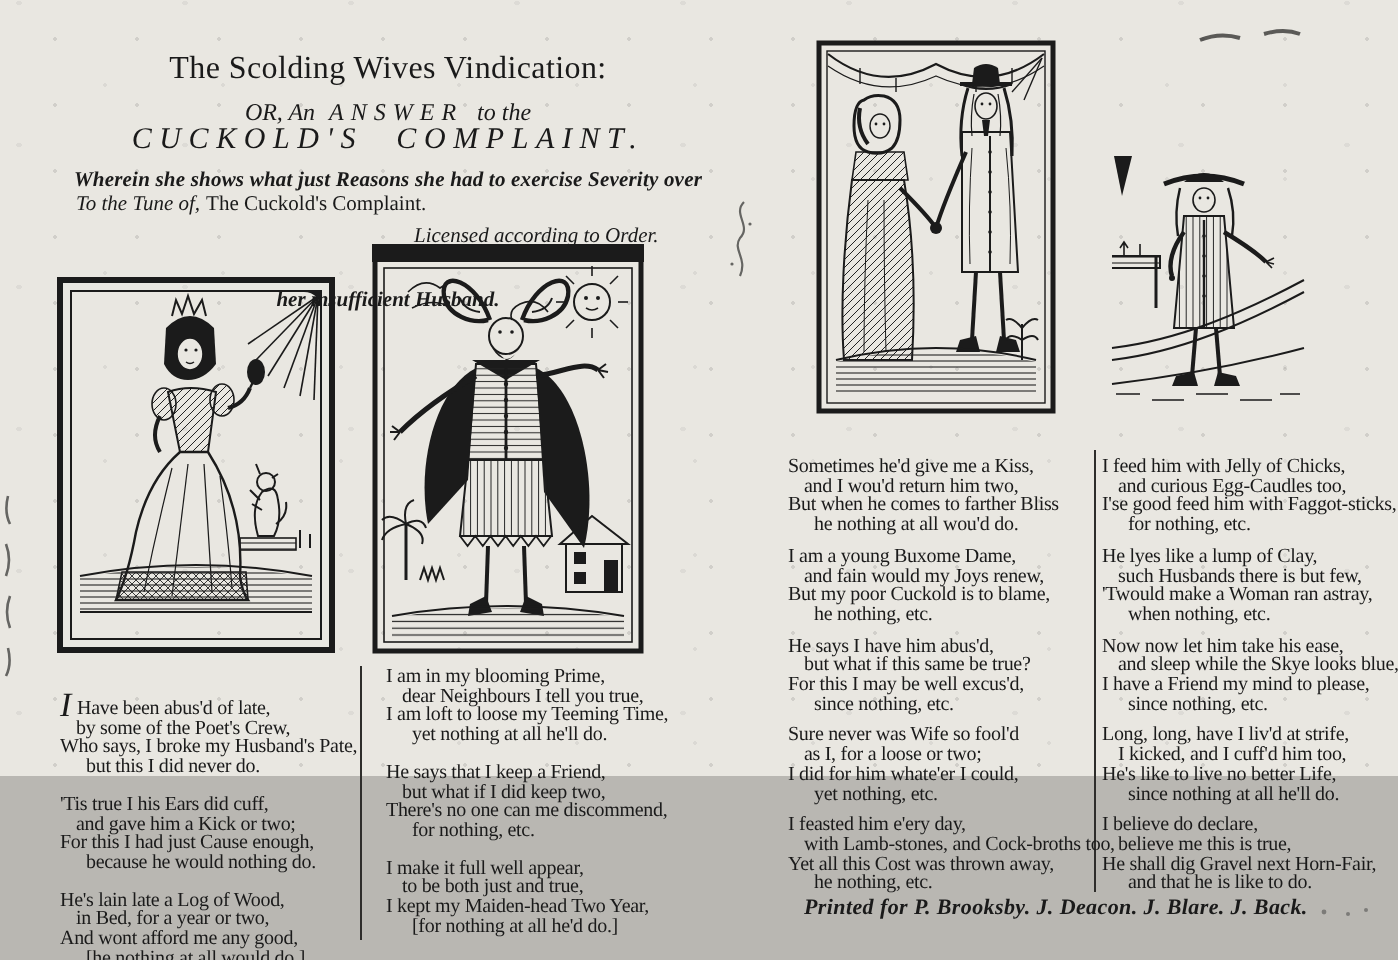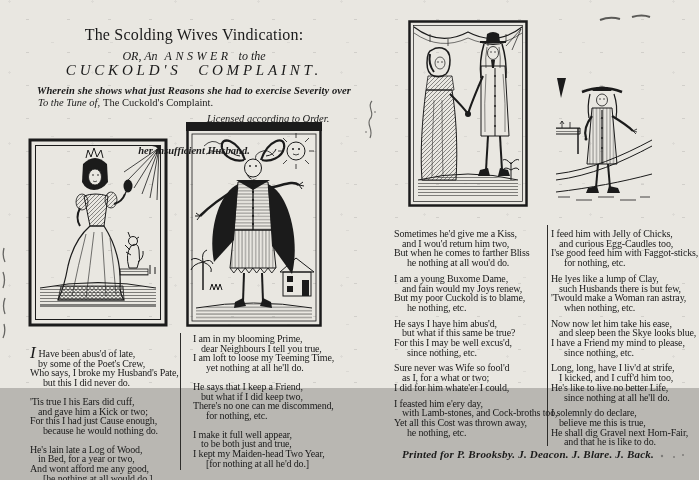--- a/index.html
+++ b/index.html
@@ -354,22 +354,23 @@
         <div class="vline ind2 it">he nothing, etc.</div>
       </div>
       <div class="stanza">
         <div class="vline ind0">He says I have him abus'd,</div>
         <div class="vline ind1">but what if this same be true?</div>
         <div class="vline ind0">For this I may be well excus'd,</div>
         <div class="vline ind2 it">since nothing, etc.</div>
       </div>
       <div class="stanza">
         <div class="vline ind0">Sure never was Wife so fool'd</div>
-        <div class="vline ind1">as I, for a what or two;</div>
+        <div class="vline ind1">as I, for a loose or two;</div>
         <div class="vline ind0">I did for him whate'er I could,</div>
+        <div class="vline ind2 it">yet nothing, etc.</div>
       </div>
       <div class="stanza">
         <div class="vline ind0">I feasted him e'ery day,</div>
         <div class="vline ind1">with Lamb-stones, and Cock-broths too,</div>
         <div class="vline ind0">Yet all this Cost was thrown away,</div>
         <div class="vline ind2 it">he nothing, etc.</div>
       </div>
     </div>
   <div class="abs vcol c4 col-right">
       <div class="stanza">
@@ -379,32 +380,32 @@
         <div class="vline ind2 it">for nothing, etc.</div>
       </div>
       <div class="stanza">
         <div class="vline ind0">He lyes like a lump of Clay,</div>
         <div class="vline ind1">such Husbands there is but few,</div>
         <div class="vline ind0">'Twould make a Woman ran astray,</div>
         <div class="vline ind2 it">when nothing, etc.</div>
       </div>
       <div class="stanza">
         <div class="vline ind0">Now now let him take his ease,</div>
-        <div class="vline ind1">and sleep been the Skye looks blue,</div>
+        <div class="vline ind1">and sleep while the Skye looks blue,</div>
         <div class="vline ind0">I have a Friend my mind to please,</div>
         <div class="vline ind2 it">since nothing, etc.</div>
       </div>
       <div class="stanza">
         <div class="vline ind0">Long, long, have I liv'd at strife,</div>
         <div class="vline ind1">I kicked, and I cuff'd him too,</div>
         <div class="vline ind0">He's like to live no better Life,</div>
         <div class="vline ind2 it">since nothing at all he'll do.</div>
       </div>
       <div class="stanza">
-        <div class="vline ind0">I solemnly do declare,</div>
+        <div class="vline ind0">I believe do declare,</div>
         <div class="vline ind1">believe me this is true,</div>
         <div class="vline ind0">He shall dig Gravel next Horn-Fair,</div>
         <div class="vline ind2 it">and that he is like to do.</div>
       </div>
     </div>
 
   <div class="abs imprint">Printed for P. Brooksby. J. Deacon. J. Blare. J. Back.</div>
 
   <svg class="abs smudge" width="18" height="48" style="left:362px;top:98px;">
     <path d="M10 3 C4 9 14 15 8 21 C4 27 12 31 8 40" fill="none" stroke="#3a3a38" stroke-width="1.1"></path>

